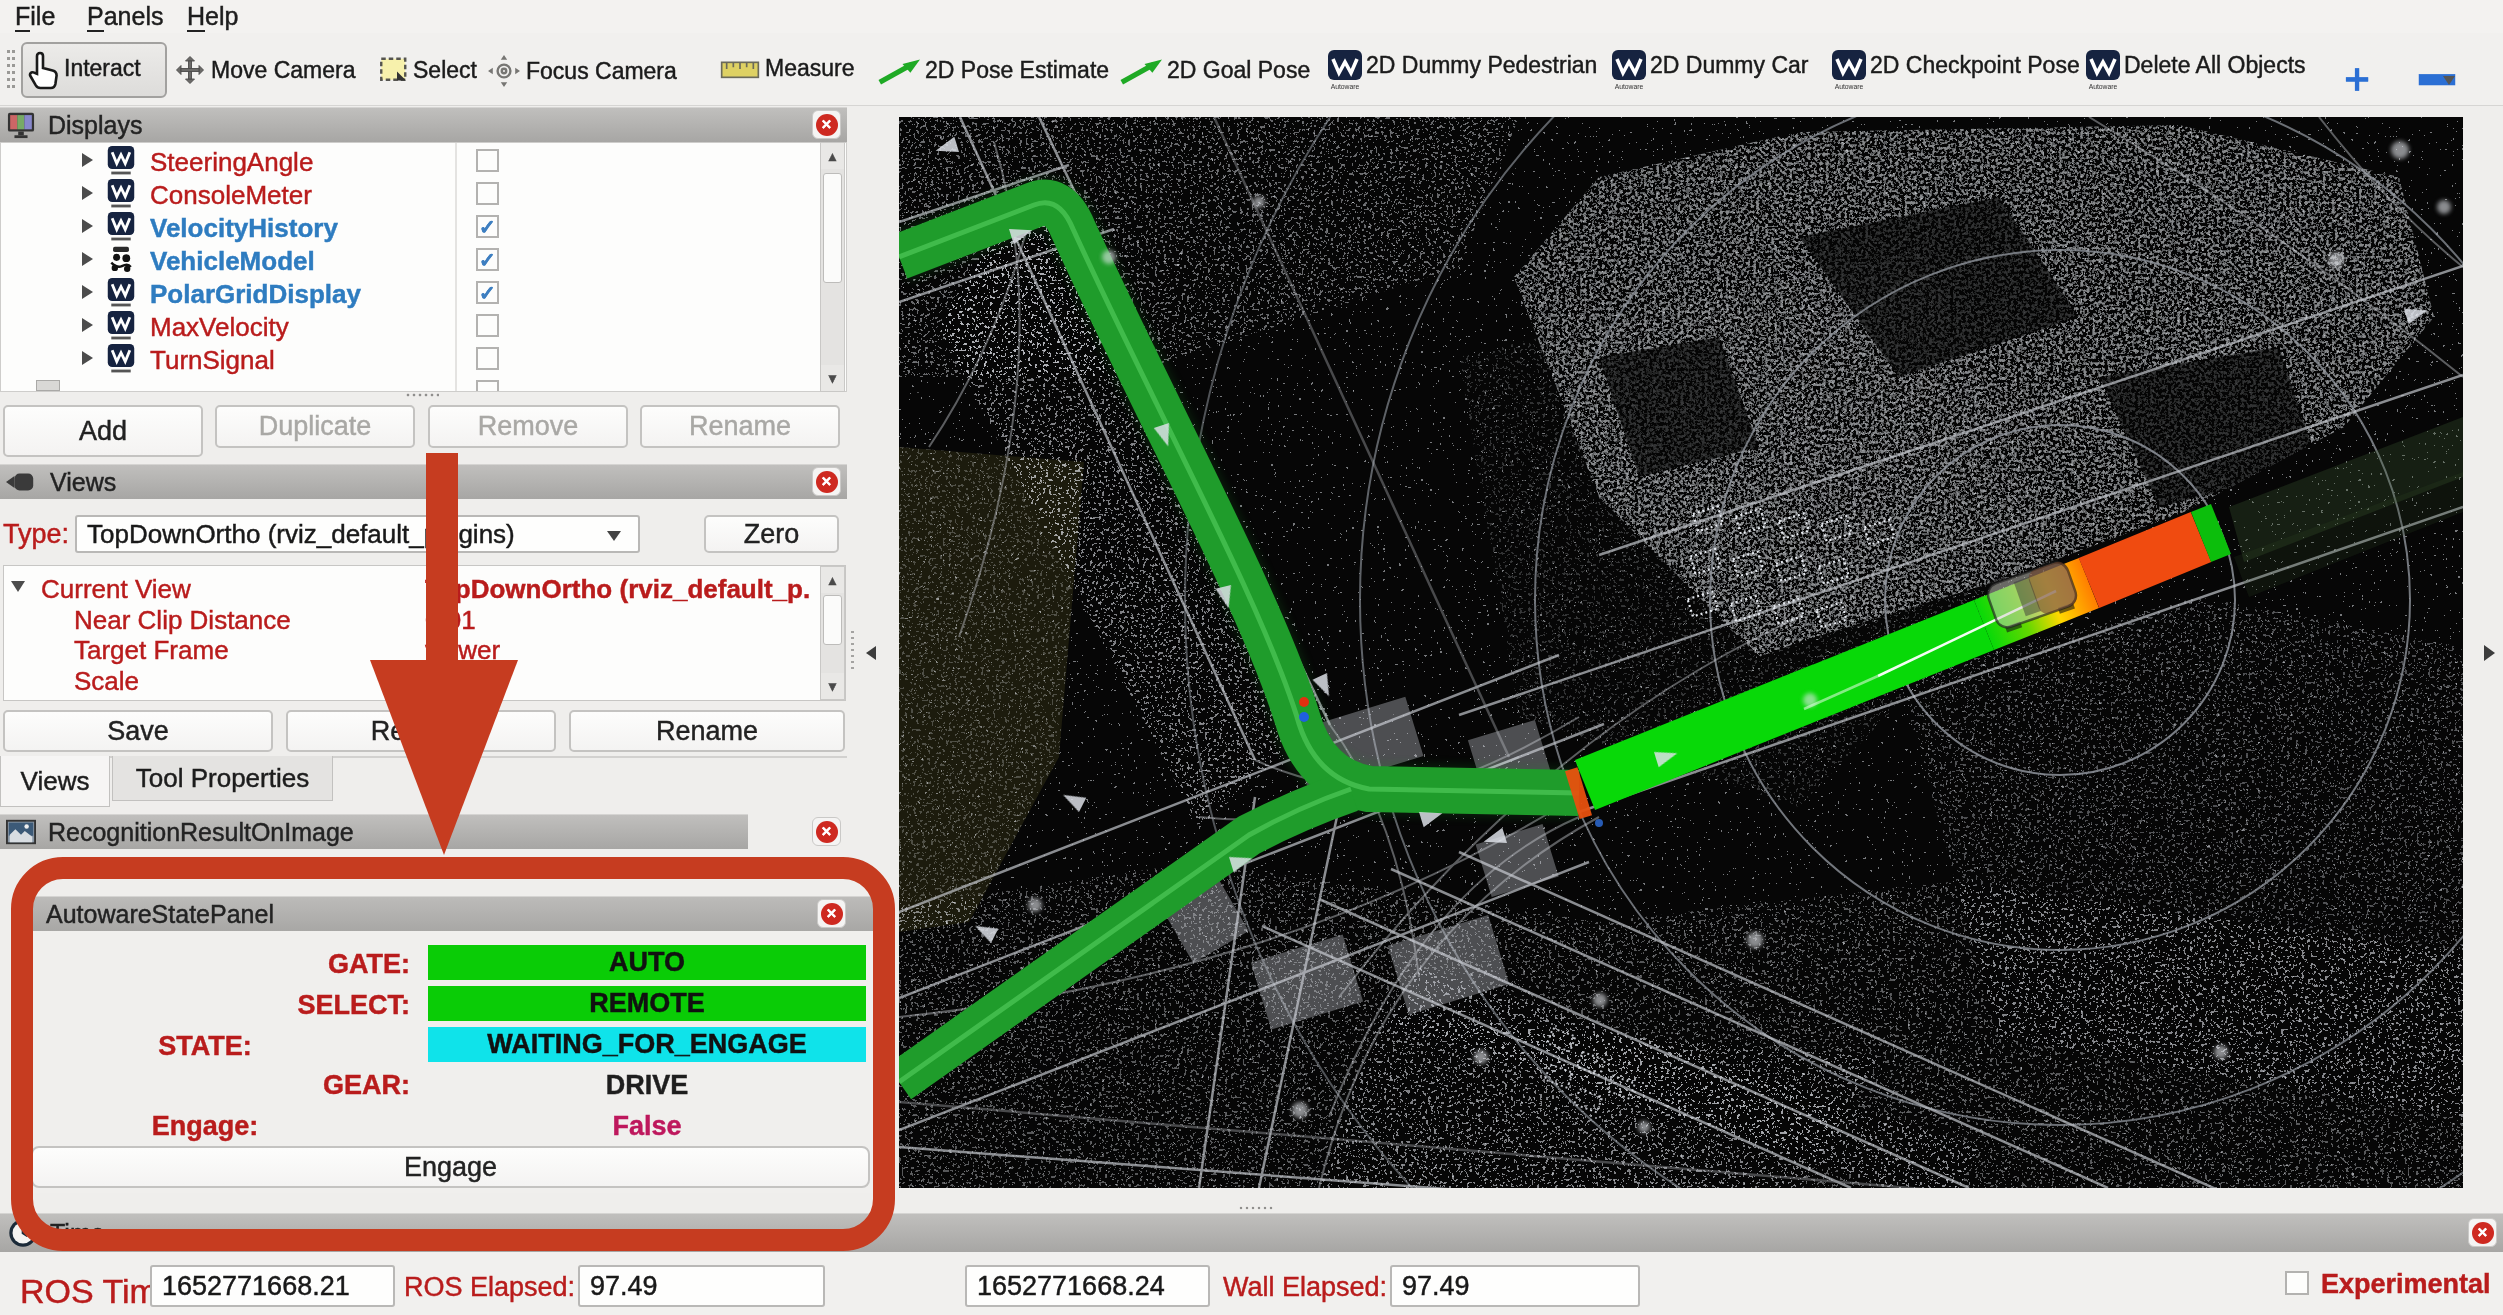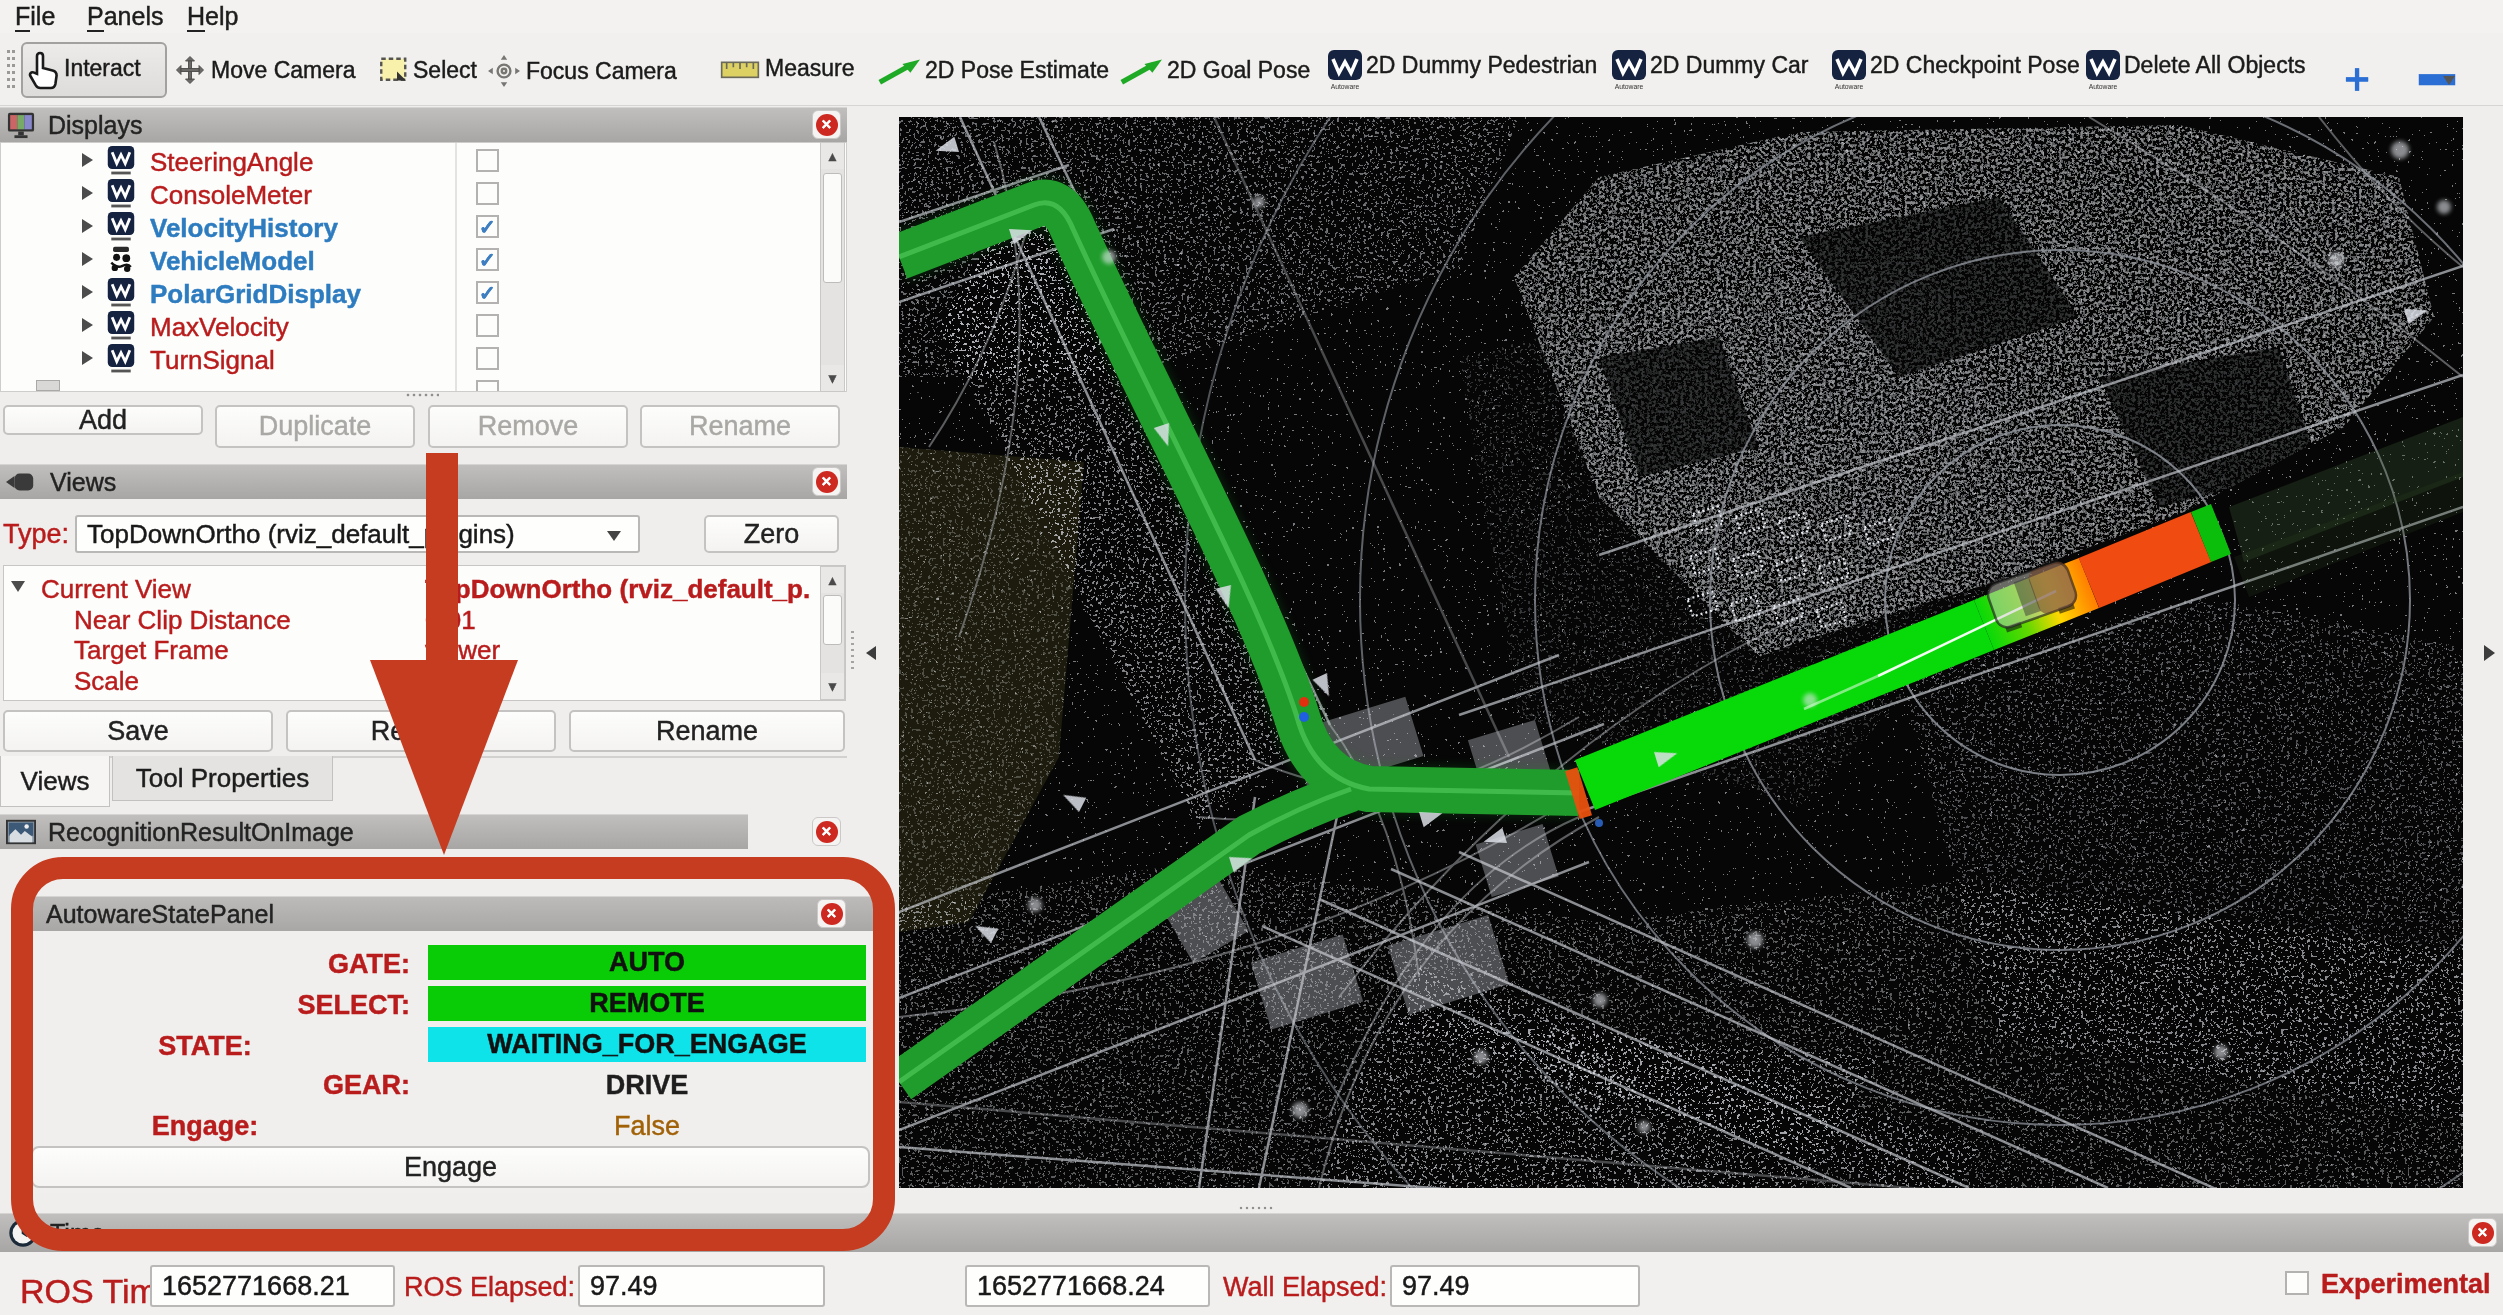--- a/index.html
+++ b/index.html
@@ -172,21 +172,21 @@
 <div class="cb" style="left:476px;top:380px;height:11px;border-bottom:none"></div>
 
 <div class="sb" style="left:820px;top:142px;height:250px">
 <div class="ar" style="top:0">▲</div>
     <div class="ar" style="bottom:0">▼</div>
     <div class="hd" style="top:30px;height:110px"></div>
   </div>
 
 <div class="abs" style="left:405px;top:393px;width:34px;height:4px;background-image:radial-gradient(circle,#908f8d 1.5px,transparent 1.6px);background-size:6px 4px"></div>
 
-<div class="btn" style="left:3px;top:405px;width:200px;height:30px">Add</div>
+<div class="btn" style="left:3px;top:405px;width:200px;height:52px">Add</div>
 <div class="btn dis" style="left:215px;top:405px;width:200px;height:43px">Duplicate</div>
 <div class="btn dis" style="left:428px;top:405px;width:200px;height:43px">Remove</div>
 <div class="btn dis" style="left:640px;top:405px;width:200px;height:43px">Rename</div>
 
 <div class="tbar" style="left:0;top:464px;width:847px">
 <svg width="34" height="24" viewBox="0 0 20 13" style="margin:0 10px 0 6px">
       <path d="M0 6.5L5 3v7z" fill="#3a3a3a"></path>
       <rect x="5" y="1.5" width="11" height="10" rx="3" fill="#3a3a3a"></rect>
     </svg>
 Views</div>
@@ -241,21 +241,21 @@
 <div class="abs" style="left:30px;top:931px;width:843px;height:262px;background:#f0efed"></div>
 <div class="lbl" style="left:0;top:949px;width:410px;text-align:right;font-weight:bold;font-size:27px">GATE:</div>
 <div class="abs" style="left:428px;top:945px;width:438px;height:35px;background:#0acc06;display:flex;align-items:center;justify-content:center;font-size:27px;font-weight:bold;color:#111">AUTO</div>
 <div class="lbl" style="left:0;top:990px;width:410px;text-align:right;font-weight:bold;font-size:27px">SELECT:</div>
 <div class="abs" style="left:428px;top:986px;width:438px;height:35px;background:#0acc06;display:flex;align-items:center;justify-content:center;font-size:27px;font-weight:bold;color:#111">REMOTE</div>
 <div class="lbl" style="left:0;top:1031px;width:410px;text-align:center;font-weight:bold;font-size:27px">STATE:</div>
 <div class="abs" style="left:428px;top:1027px;width:438px;height:35px;background:#0fe3ea;display:flex;align-items:center;justify-content:center;font-size:27px;font-weight:bold;color:#111">WAITING_FOR_ENGAGE</div>
 <div class="lbl" style="left:0;top:1070px;width:410px;text-align:right;font-weight:bold;font-size:27px">GEAR:</div>
 <div class="abs" style="left:428px;top:1070px;width:438px;text-align:center;font-size:27px;font-weight:bold;color:#1e1e1e">DRIVE</div>
 <div class="lbl" style="left:0;top:1111px;width:410px;text-align:center;font-weight:bold;font-size:27px">Engage:</div>
-<div class="abs" style="left:428px;top:1111px;width:438px;text-align:center;font-size:27px;font-weight:normal;color:#a16207">False</div>
+<div class="abs" style="left:428px;top:1111px;width:438px;text-align:center;font-size:27px;font-weight:bold;color:#be185d">False</div>
 <div class="btn" style="left:31px;top:1146px;width:839px;height:42px;border-radius:8px">Engage</div>
 
 <div class="tbar" style="left:0;top:1213px;width:2503px;height:39px">
 <svg width="30" height="30" viewBox="0 0 16 16" style="margin:0 12px 0 8px">
       <circle cx="8" cy="8" r="7.3" fill="#1b2a38"></circle>
       <circle cx="8" cy="8" r="5.6" fill="#f4f4f2"></circle>
       <path d="M8 4.6V8l2.4 1.6" stroke="#1b2a38" stroke-width="1.4" fill="none"></path>
     </svg>
 Time</div>
 <div class="close" style="left:2468px;top:1218px">

